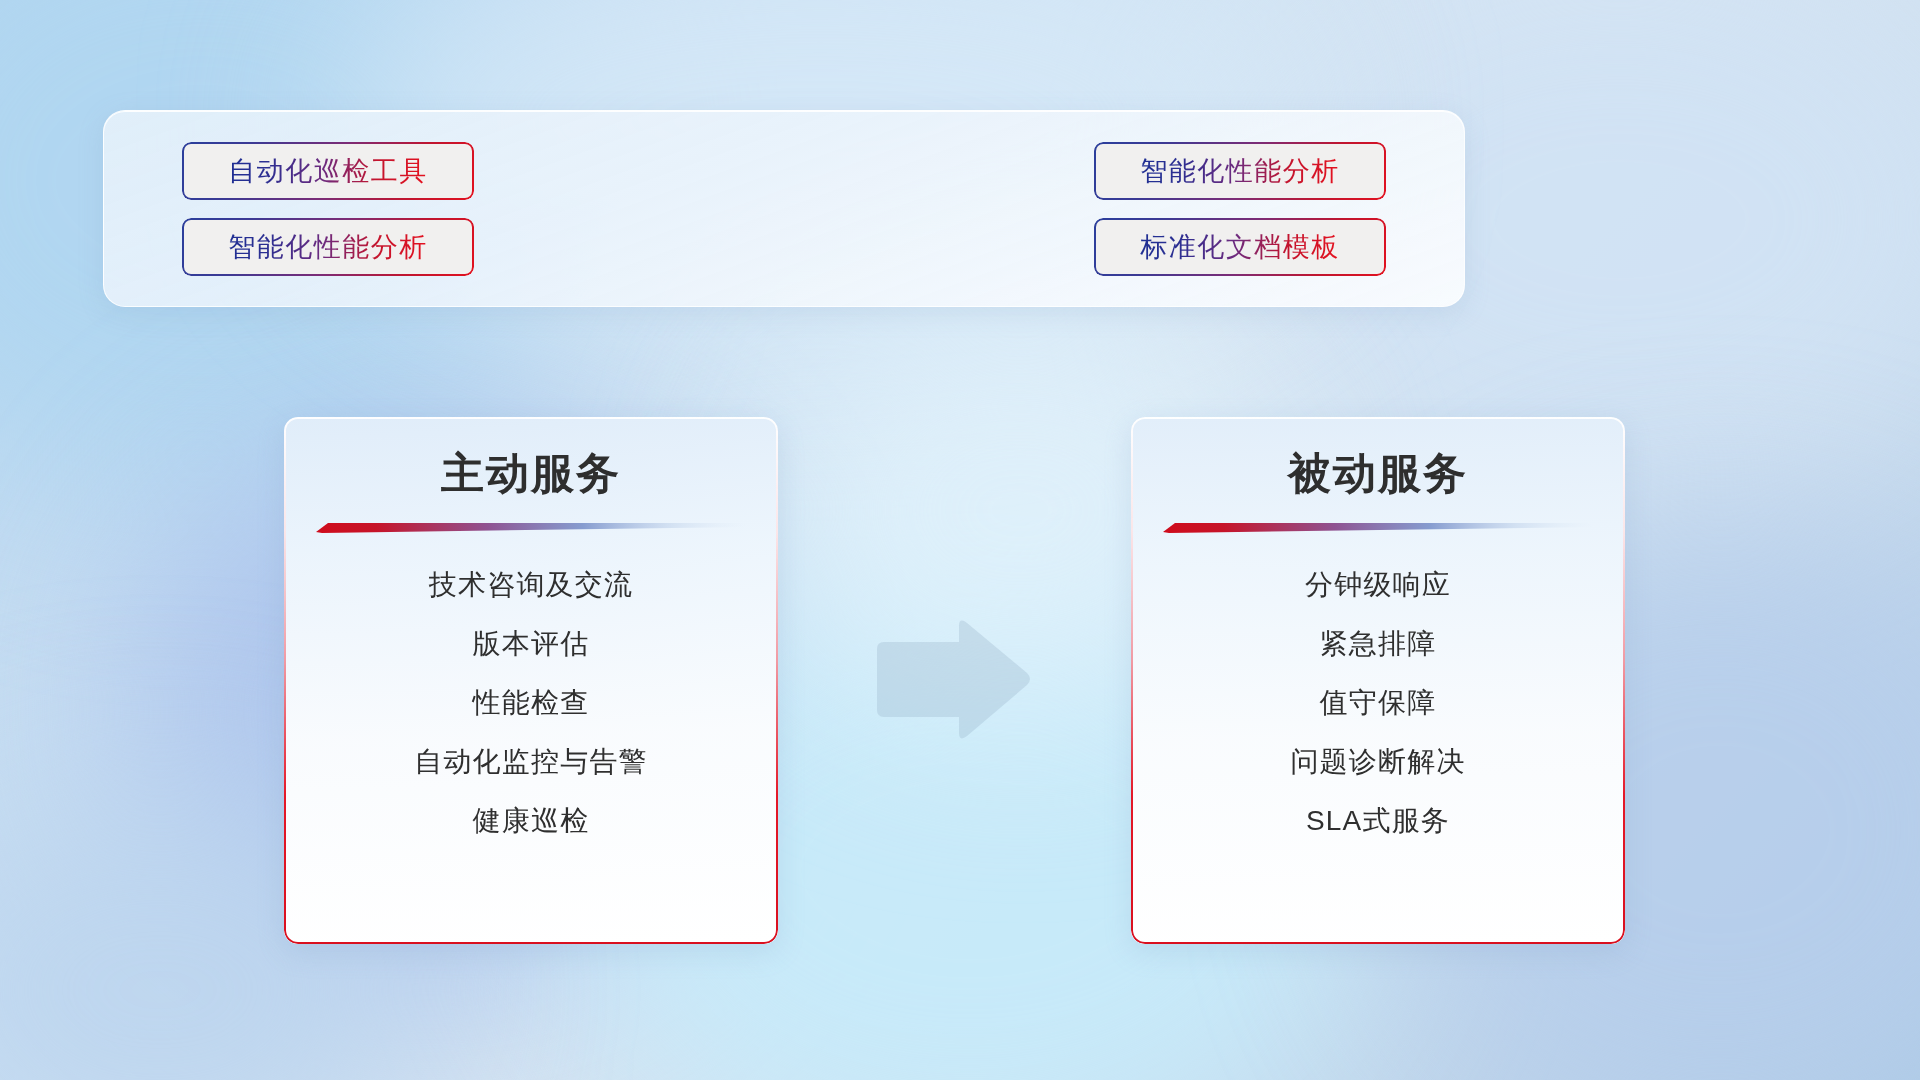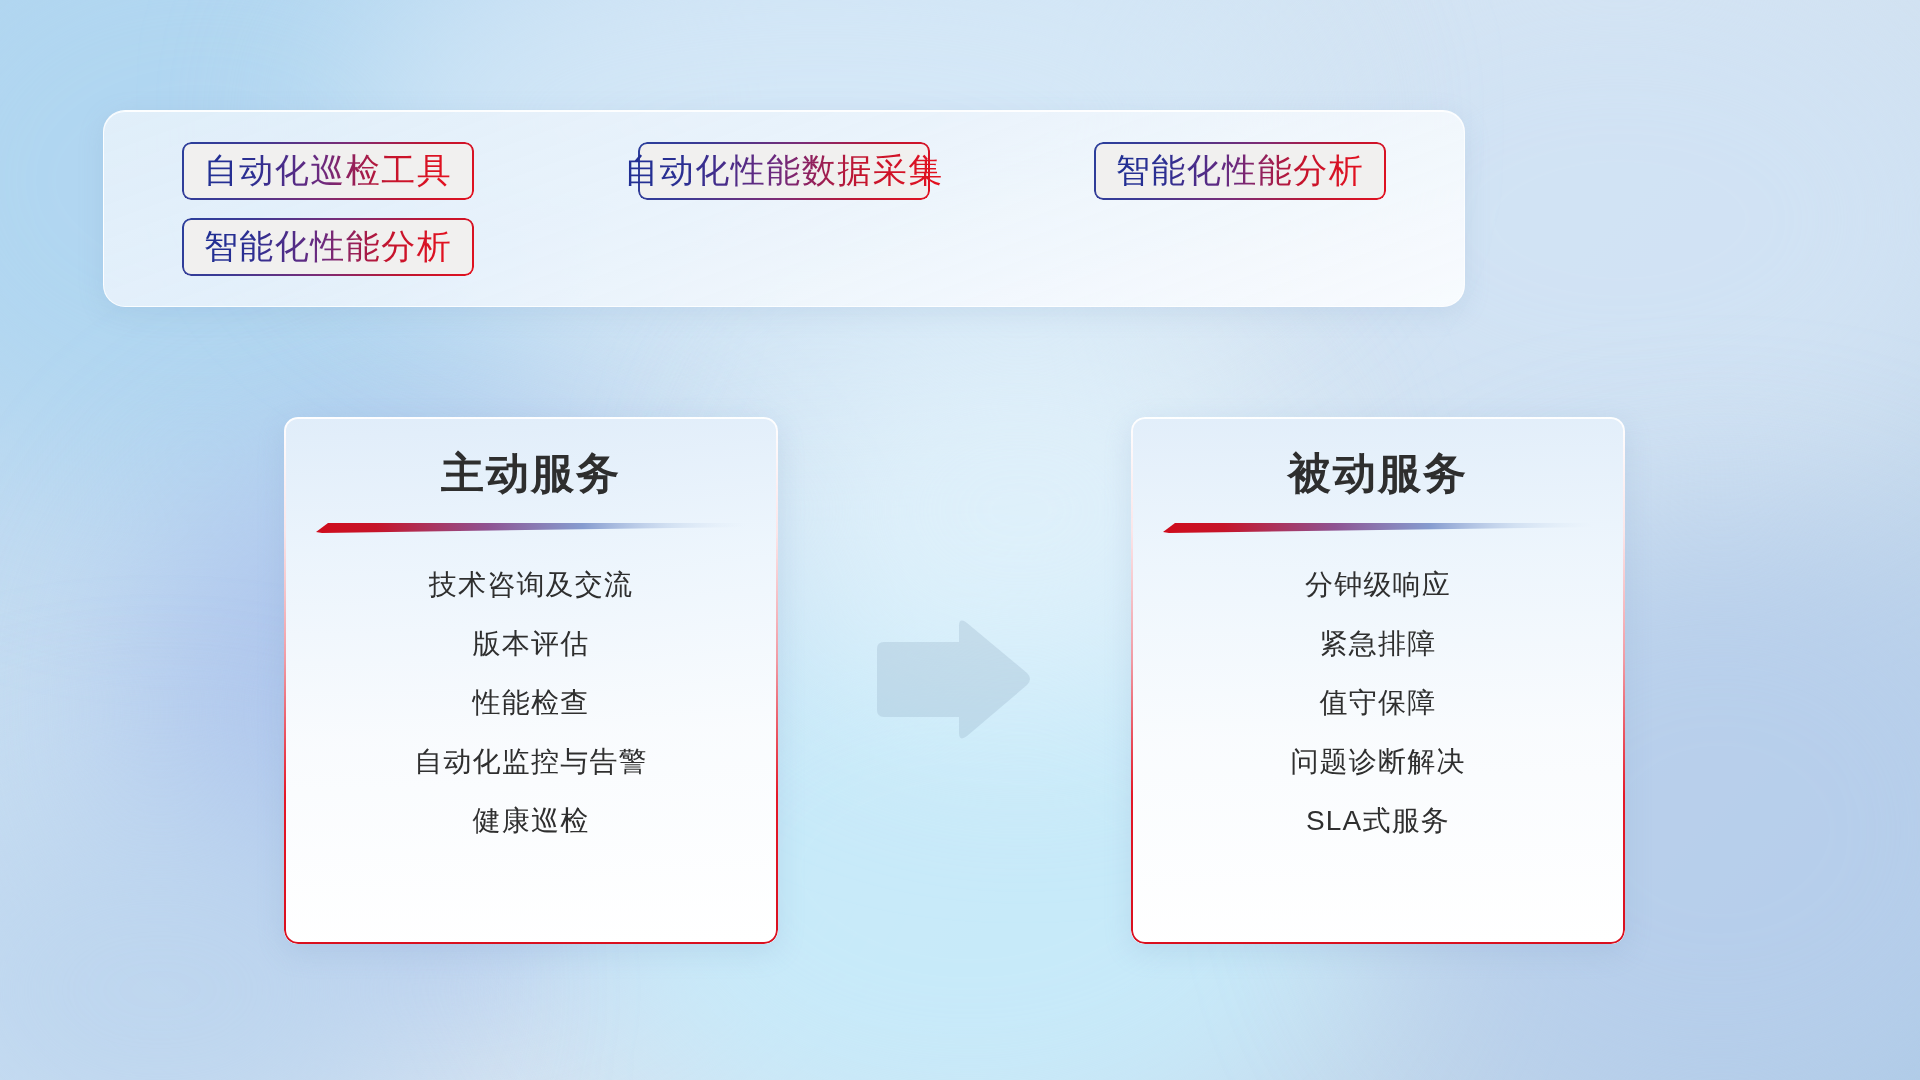--- a/index.html
+++ b/index.html
@@ -77,21 +77,21 @@
     border-radius: 9px;
     padding: 2px;
     background: linear-gradient(115deg, #2b3f9c 0%, #3c3a94 22%, #7c2c76 52%, #c0152f 78%, #e2111f 100%);
     -webkit-mask: linear-gradient(#000 0 0) content-box, linear-gradient(#000 0 0);
     -webkit-mask-composite: xor;
     mask: linear-gradient(#000 0 0) content-box, linear-gradient(#000 0 0);
     mask-composite: exclude;
     pointer-events: none;
   }
   .chip-label {
-    font-size: 34px;
+    font-size: 27px;
     letter-spacing: 1.5px;
     font-weight: 400;
     background: linear-gradient(95deg, #1f2f93 0%, #2c2f92 20%, #6e2a7e 48%, #c4142d 74%, #e6111e 100%);
     -webkit-background-clip: text;
     background-clip: text;
     color: transparent;
     -webkit-text-fill-color: transparent;
     white-space: nowrap;
     position: relative;
     z-index: 2;
@@ -193,30 +193,30 @@
   <div class="blob b7"></div>
   <div class="blob b8"></div>
 
   <div id="top-panel">
 
     <div class="chip-row">
       <div class="chip">
         <span class="chip-label">自动化巡检工具</span>
       </div>
       <div class="chip">
-        <span class="chip-label">自动化性能数据采集</span>
-      </div>
-      <div class="chip">
         <span class="chip-label">智能化性能分析</span>
       </div>
     </div>
 
     <div class="chip-row">
       <div class="chip">
         <span class="chip-label">智能化性能分析</span>
+      </div>
+      <div class="chip">
+        <span class="chip-label">标准化文档模板</span>
       </div>
     </div>
 
   </div>
 
   <div class="card" id="card-active">
     <div class="card-inner">
       <div class="card-title">主动服务</div>
 
       <div class="divider-wrap">

